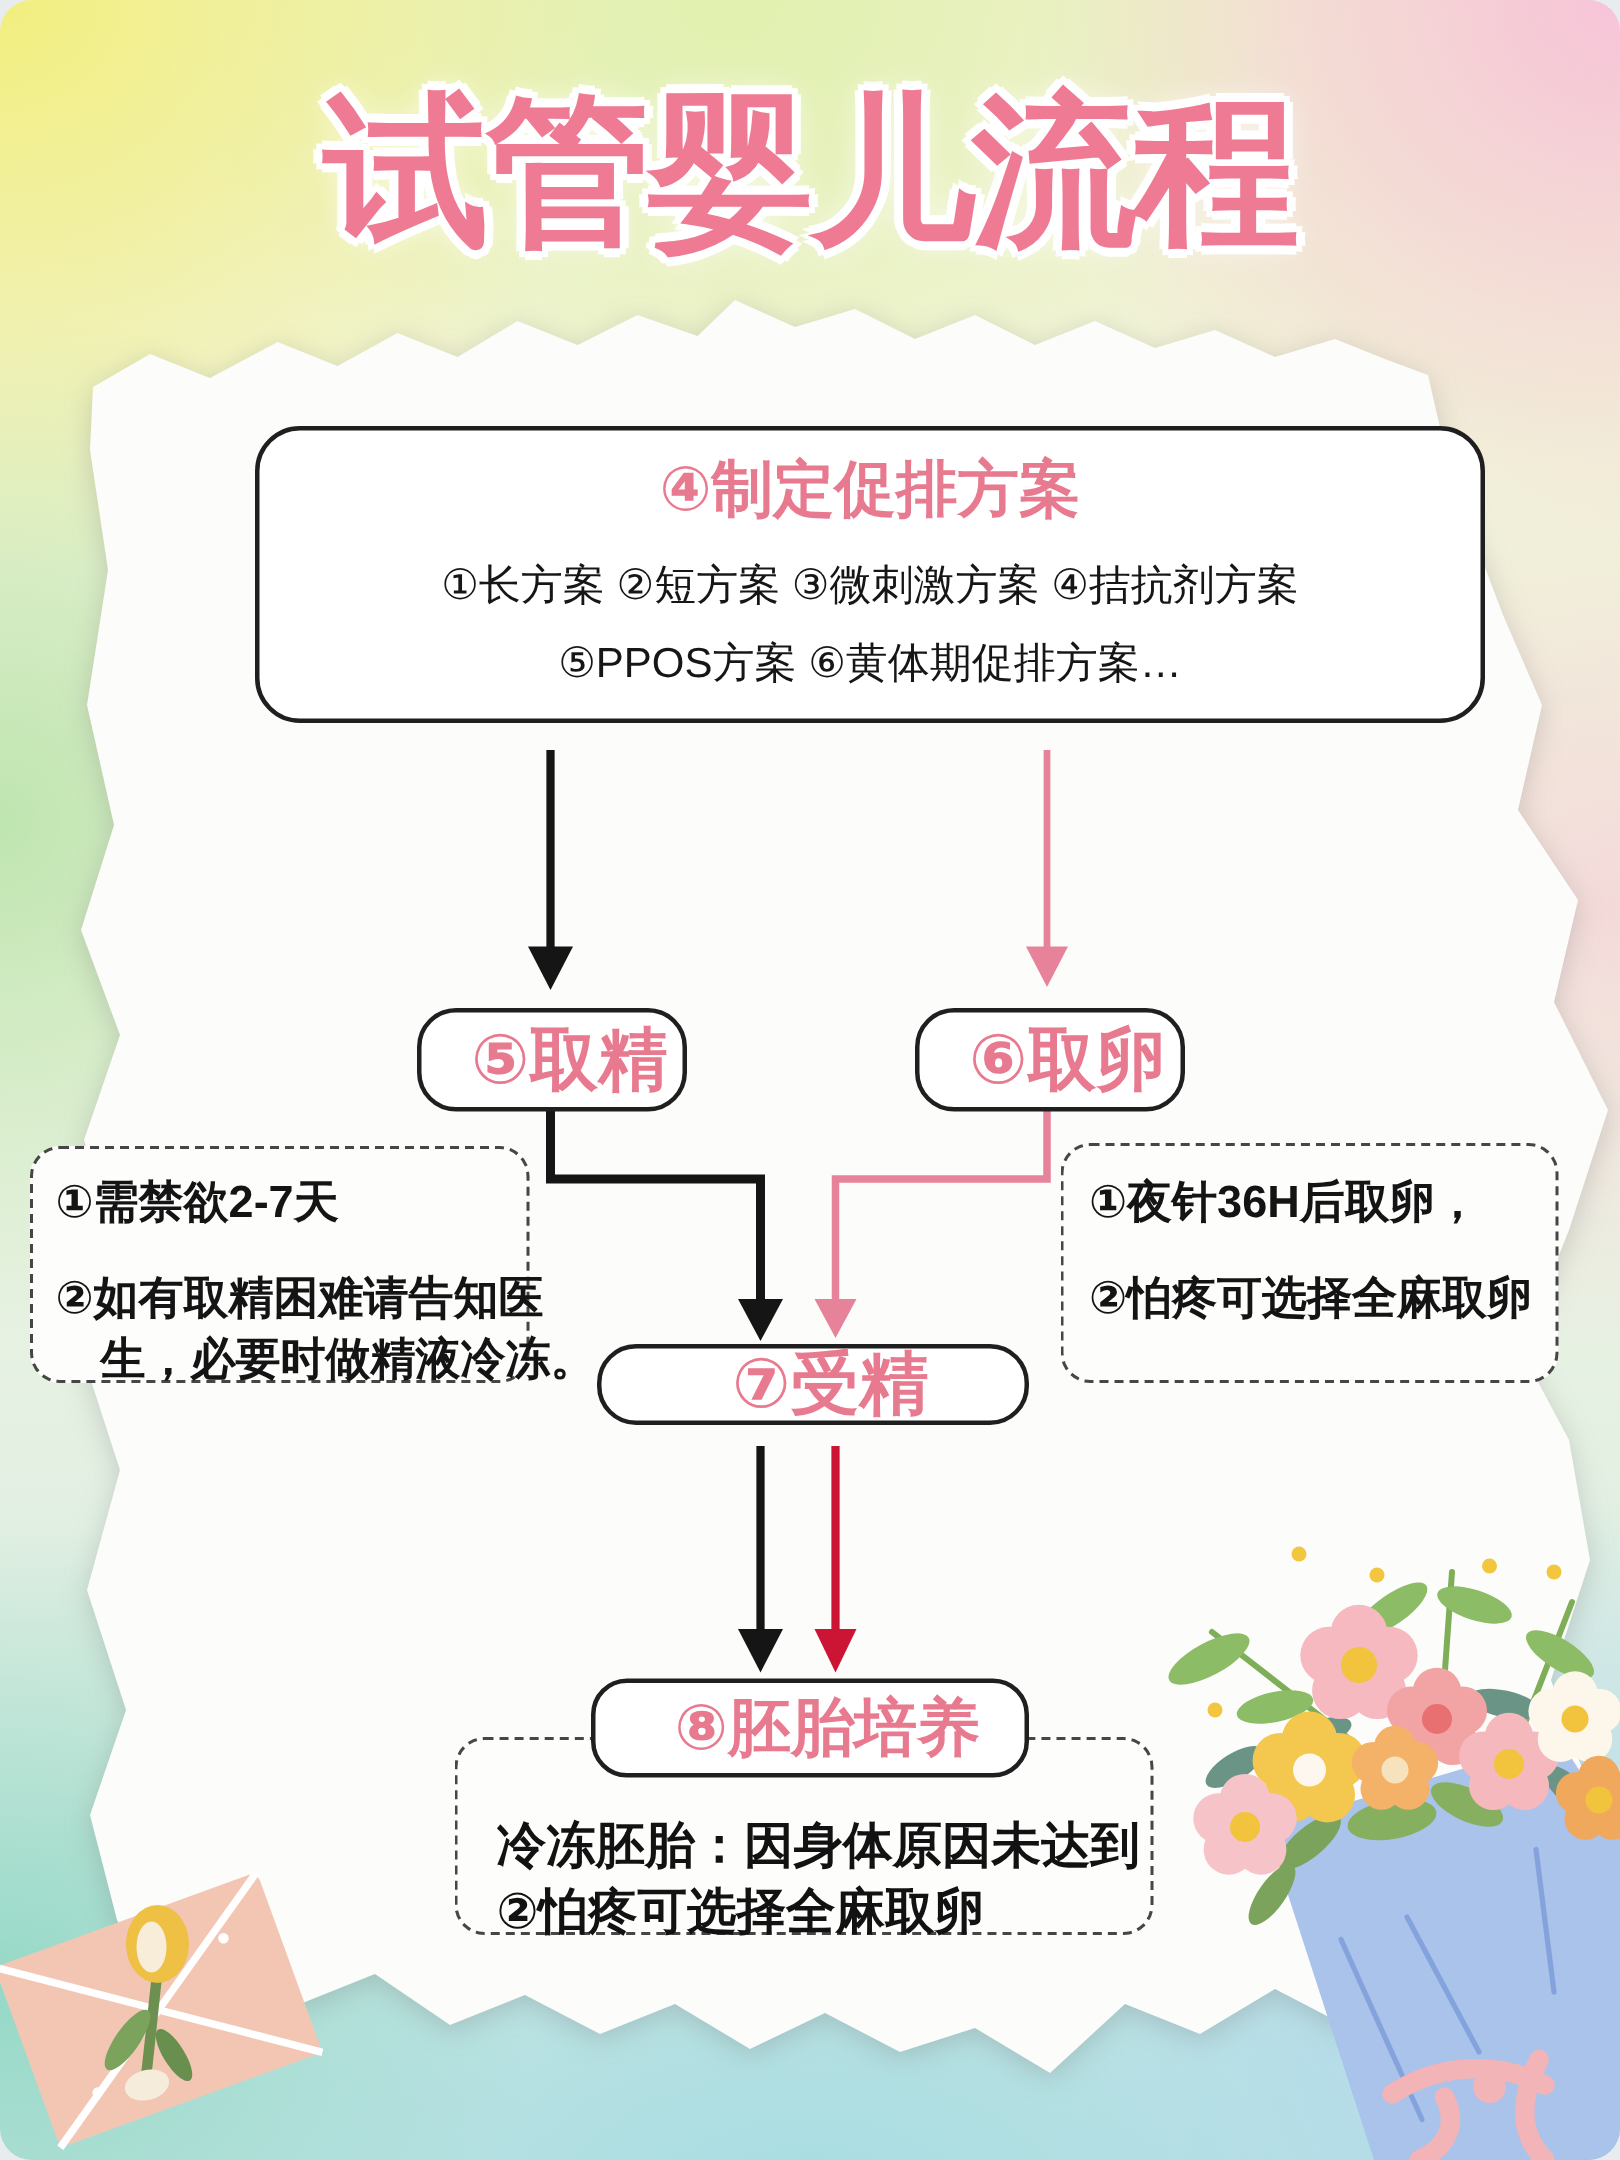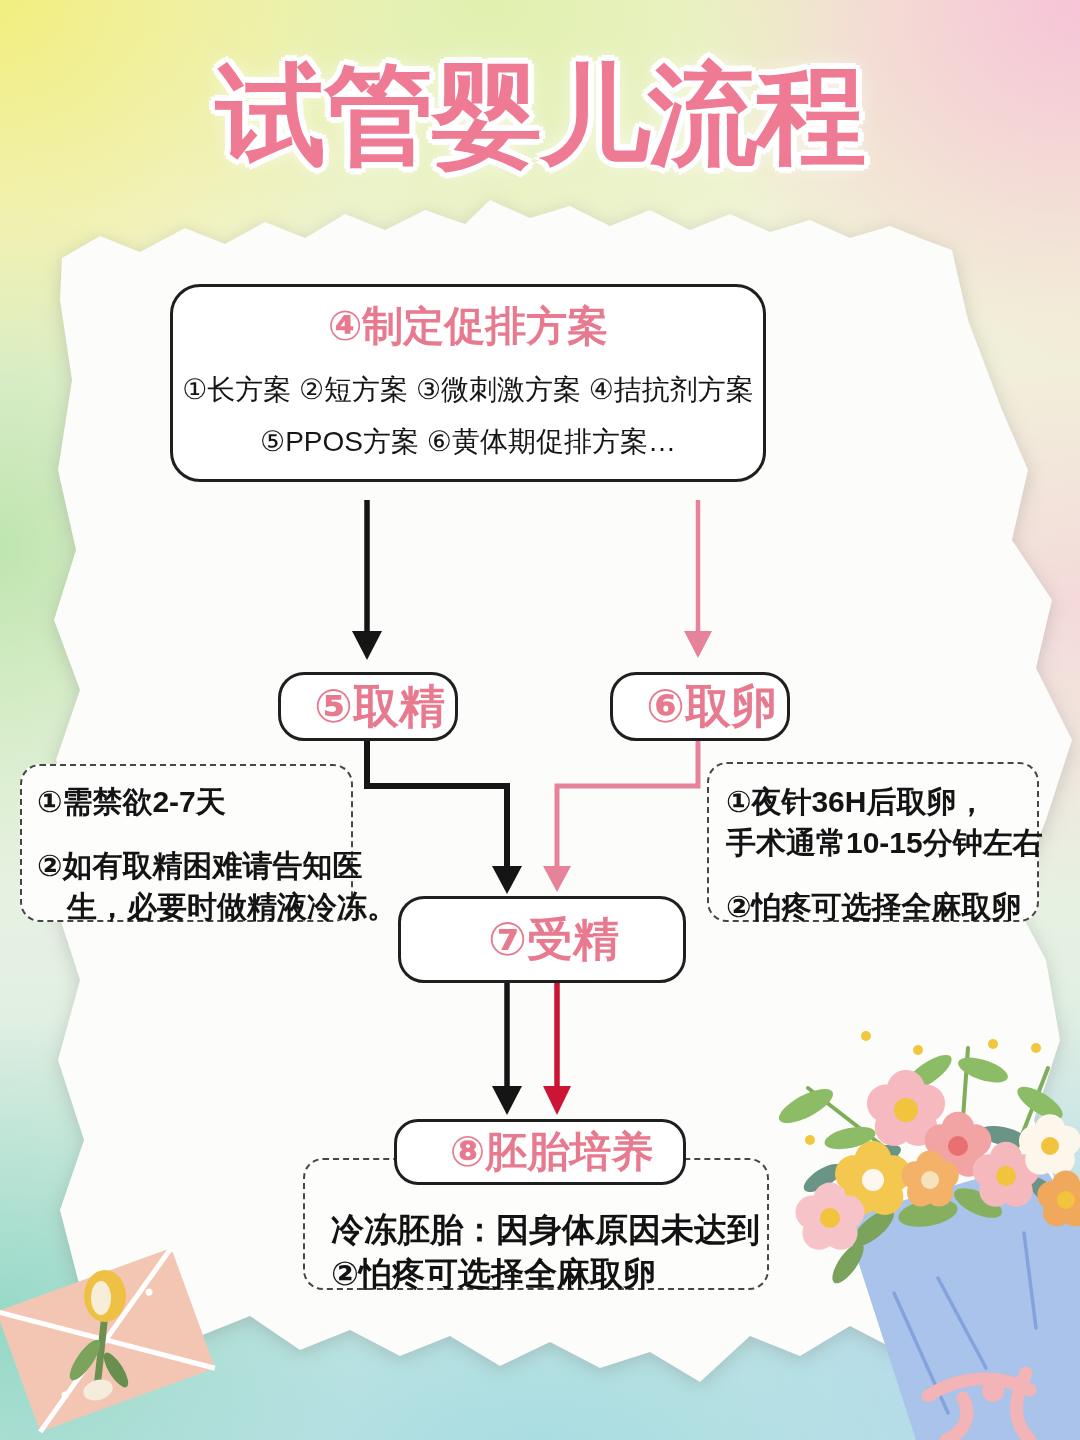--- a/index.html
+++ b/index.html
@@ -9,20 +9,21 @@
     background:
       radial-gradient(ellipse 55% 38% at 0% 0%,   rgba(242,238,122,0.95), rgba(242,238,122,0) 70%),
       radial-gradient(ellipse 48% 30% at 45% 0%,  rgba(223,240,170,0.9),  rgba(223,240,170,0) 72%),
       radial-gradient(ellipse 52% 36% at 100% 0%, rgba(247,194,216,0.97), rgba(247,194,216,0) 72%),
       radial-gradient(ellipse 42% 30% at 100% 42%,rgba(244,213,216,0.85), rgba(244,213,216,0) 70%),
       radial-gradient(ellipse 40% 34% at 0% 38%,  rgba(188,228,173,0.95), rgba(188,228,173,0) 70%),
       radial-gradient(ellipse 46% 30% at 0% 92%,  rgba(148,216,198,0.97), rgba(148,216,198,0) 72%),
       radial-gradient(ellipse 50% 34% at 100% 94%,rgba(172,214,238,0.95), rgba(172,214,238,0) 72%),
       radial-gradient(ellipse 80% 34% at 50% 102%,rgba(167,220,226,1),    rgba(167,220,226,0) 78%),
       linear-gradient(180deg,#f0f3cf 0%, #f1f5e2 45%, #cfe9e2 100%);
+    border-radius: 21px;
   }
   .paper-svg { position:absolute; left:0; top:0; }
   .paper { fill:var(--paper,#fcfcfa); filter:drop-shadow(0 4px 9px rgba(110,110,110,0.28)); }
   .page-title {
     position:absolute; left:0; top:52px; width:100%; margin:0;
     text-align:center; font-size:110px; line-height:1.15; font-weight:900;
     letter-spacing:-2px; color:var(--title-pink,#ee7b93);
     text-shadow:
       -6px 0 0 #ffffff, 6px 0 0 #ffffff, 0 -6px 0 #ffffff, 0 6px 0 #ffffff,
       -4px -4px 0 #ffffff, 4px -4px 0 #ffffff, -4px 4px 0 #ffffff, 4px 4px 0 #ffffff,
@@ -85,21 +86,21 @@
     <path class="s-black" stroke-width="6" d="M367,740 L367,786 L507,786 L507,884"></path>
     <polygon class="f-black" points="492,866 507,894 522,866"></polygon>
     <path class="s-pink" stroke-width="5" d="M698,740 L698,786 L557,786 L557,884"></path>
     <polygon class="f-pink" points="543,866 557,892 571,866"></polygon>
     <path class="s-black" stroke-width="5.5" d="M507,964 L507,1104"></path>
     <polygon class="f-black" points="492,1086 507,1115 522,1086"></polygon>
     <path class="s-red" stroke-width="5.5" d="M557,964 L557,1104"></path>
     <polygon class="f-red" points="543,1086 557,1115 571,1086"></polygon>
   </svg>
 
-  <div class="flowbox" style="left:170px; top:284px; width:596px; height:198px;">
+  <div class="flowbox" style="left:170px; top:284px; width:820px; height:198px;">
     <div class="heading">④制定促排方案</div>
     <div class="optline">①长方案 ②短方案 ③微刺激方案 ④拮抗剂方案</div>
     <div class="optline">⑤PPOS方案 ⑥黄体期促排方案…</div>
   </div>
 
   <div class="pill" style="left:278px; top:672px; width:180px; height:69px;">
     <span class="plabel">⑤取精</span>
   </div>
   <div class="pill" style="left:610px; top:672px; width:180px; height:69px;justify-content:center;">
     <span class="plabel">⑥取卵</span>
@@ -107,26 +108,25 @@
 
   <div class="dashedbox" style="left:20px; top:764px; width:333px; height:158px; padding:15px 10px 10px 15px;">
     <div class="note-line">①需禁欲2-7天</div>
     <div class="note-gap"></div>
     <div class="note-line">②如有取精困难请告知医</div>
     <div class="note-line" style="padding-left:30px;">生，必要时做精液冷冻。</div>
   </div>
 
   <div class="dashedbox" style="left:707px; top:762px; width:332px; height:160px; padding:17px 10px 10px 17px;">
     <div class="note-line">①夜针36H后取卵，</div>
-    <div class="note-line">手术通常10-15分钟左右</div>
     <div class="note-gap"></div>
     <div class="note-line">②怕疼可选择全麻取卵</div>
   </div>
 
-  <div class="pill" style="left:398px; top:896px; width:288px; height:87px;">
+  <div class="pill" style="left:398px; top:896px; width:288px; height:54px;">
     <span class="plabel">⑦受精</span>
   </div>
 
   <div class="dashedbox" style="left:303px; top:1158px; width:466px; height:132px; padding:48px 10px 0 26px;">
     <div class="embryo-line">冷冻胚胎：因身体原因未达到</div>
     <div class="embryo-line">②怕疼可选择全麻取卵</div>
   </div>
 
   <div class="pill" style="left:394px; top:1119px; width:292px; height:66px; border-radius:24px;">
     <span class="plabel" style="font-size:42px;">⑧胚胎培养</span>

